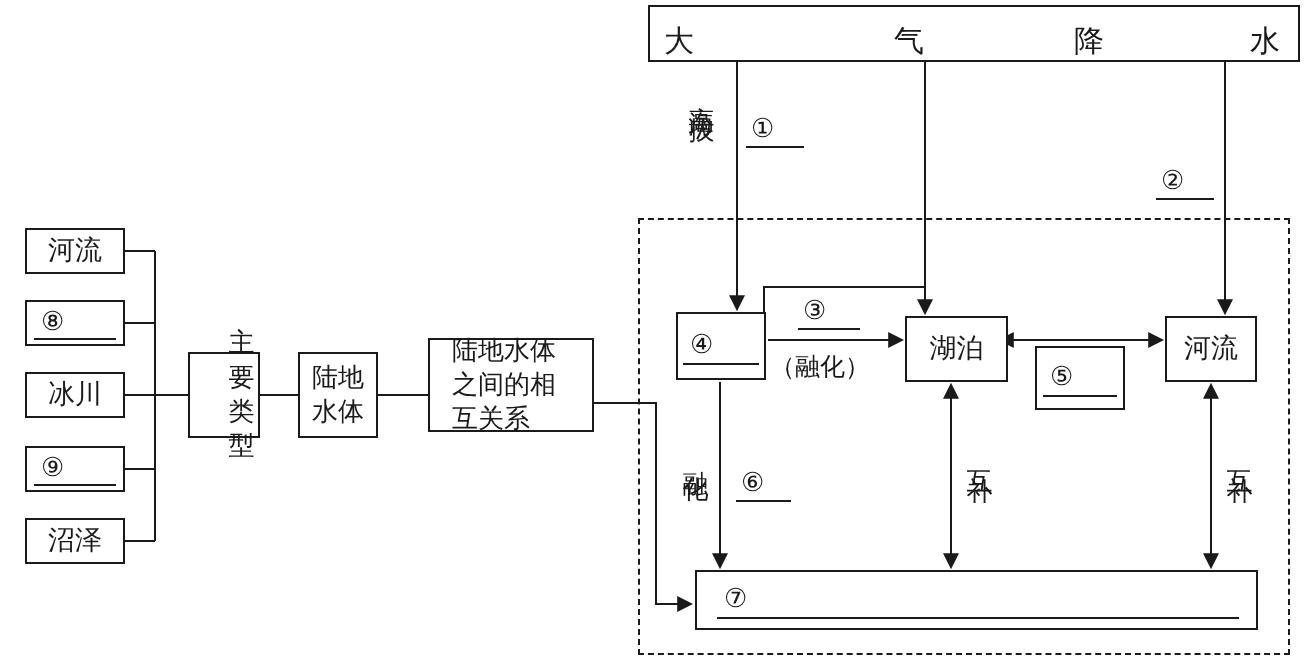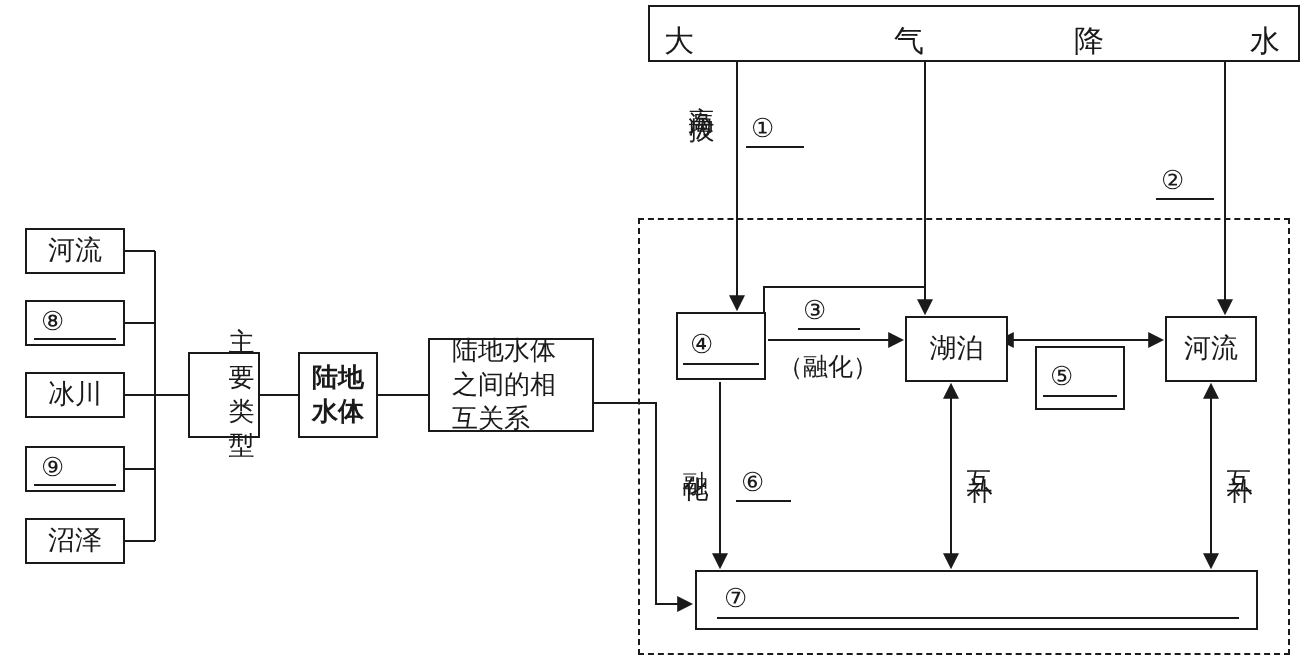--- a/index.html
+++ b/index.html
@@ -11,21 +11,21 @@
   svg.lines { position:absolute; left:0; top:0; width:1310px; height:661px; }
   .box {
     position:absolute; border:2px solid #1a1a1a; background:#ffffff;
     box-sizing:border-box; display:flex; align-items:center; justify-content:center;
     text-align:center; font-size:27px; line-height:1.32;
   }
   .box.multiline { flex-direction:column; }
   .box.alignleft { align-items:center; justify-content:flex-start; text-align:left; }
   .dashed { border:2px dashed #1a1a1a; background:transparent; pointer-events:none; }
   .topchar { position:absolute; top:14px; width:34px; font-size:30px; text-align:center; }
-  .flabel { position:absolute; font-size:25px; white-space:nowrap;margin-left:8px; }
+  .flabel { position:absolute; font-size:25px; white-space:nowrap; }
   .vtext {
     position:absolute; writing-mode:vertical-rl; text-orientation:upright;
     font-size:26px; letter-spacing:6px; white-space:nowrap;
   }
   .blank {
     position:absolute; border-bottom:2px solid #1a1a1a; font-size:26px;
     line-height:34px; padding-left:5px; box-sizing:border-box; text-align:left;
   }
   .inblank {
     border-bottom:2px solid #1a1a1a; font-size:26px; line-height:36px;
@@ -87,21 +87,21 @@
     <span class="inblank" style="width:82px; margin-left:7px; line-height:32px;">⑨</span>
   </div>
   <div class="box" style="left:25px; top:518px; width:100px; height:46px;font-family:Liberation Serif, serif;">
     <span>沼泽</span>
   </div>
 
   <div class="box multiline" style="left:188px; top:352px; width:72px; height:86px; font-size:26px;padding-left:35px;">
     <div>主要</div>
     <div>类型</div>
   </div>
-  <div class="box multiline" style="left:298px; top:352px; width:80px; height:86px; font-size:26px;font-weight:bold;">
+  <div class="box multiline" style="left:298px; top:352px; width:80px; height:86px; font-size:26px;">
     <div>陆地</div>
     <div>水体</div>
   </div>
   <div class="box multiline" style="left:428px; top:338px; width:166px; height:94px; font-size:26px; align-items:flex-start; padding-left:22px; text-align:left;justify-content:center;">
     <div>陆地水体</div>
     <div>之间的相</div>
     <div>互关系</div>
   </div>
 
   <div class="box" style="left:676px; top:312px; width:90px; height:68px;">

